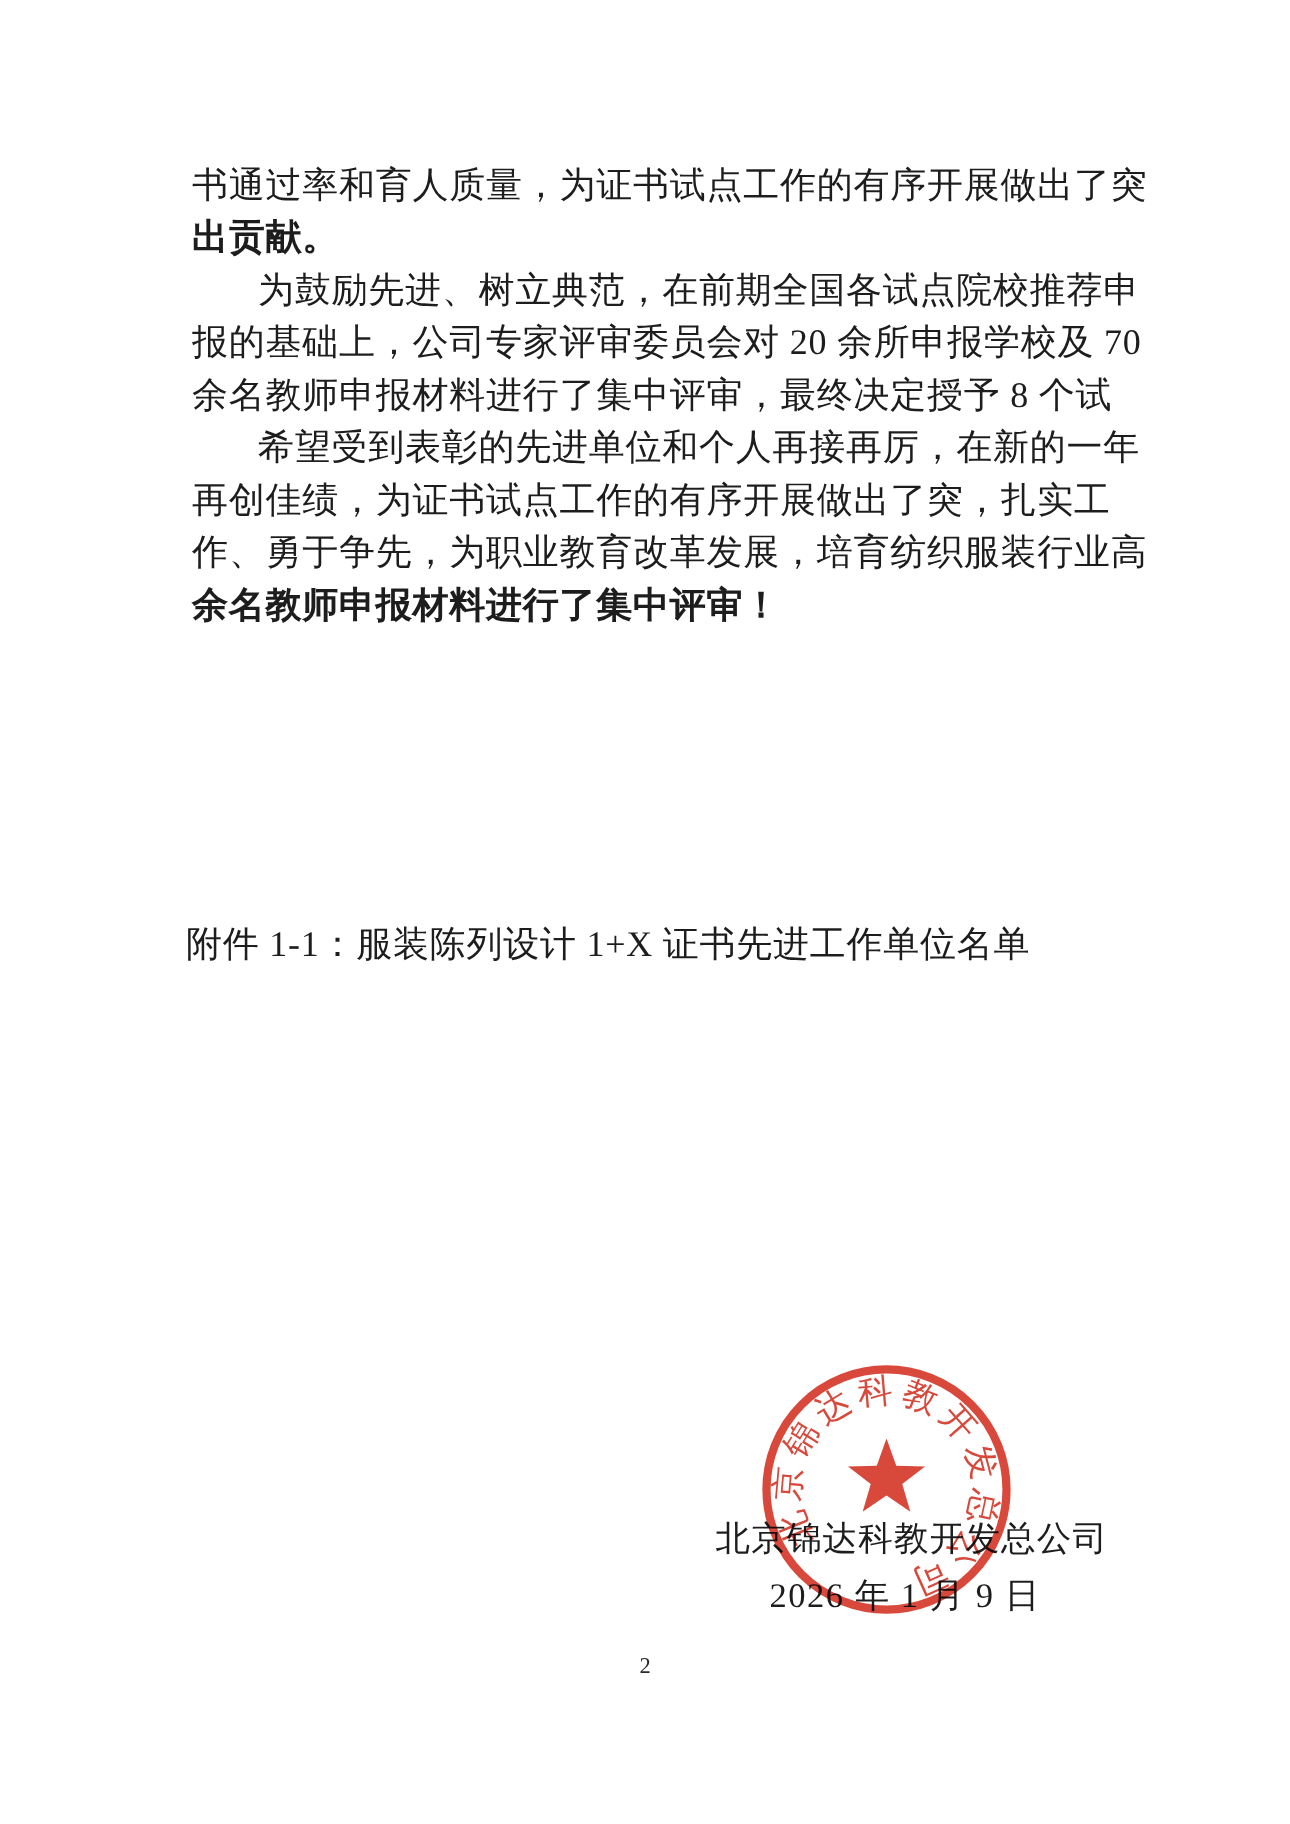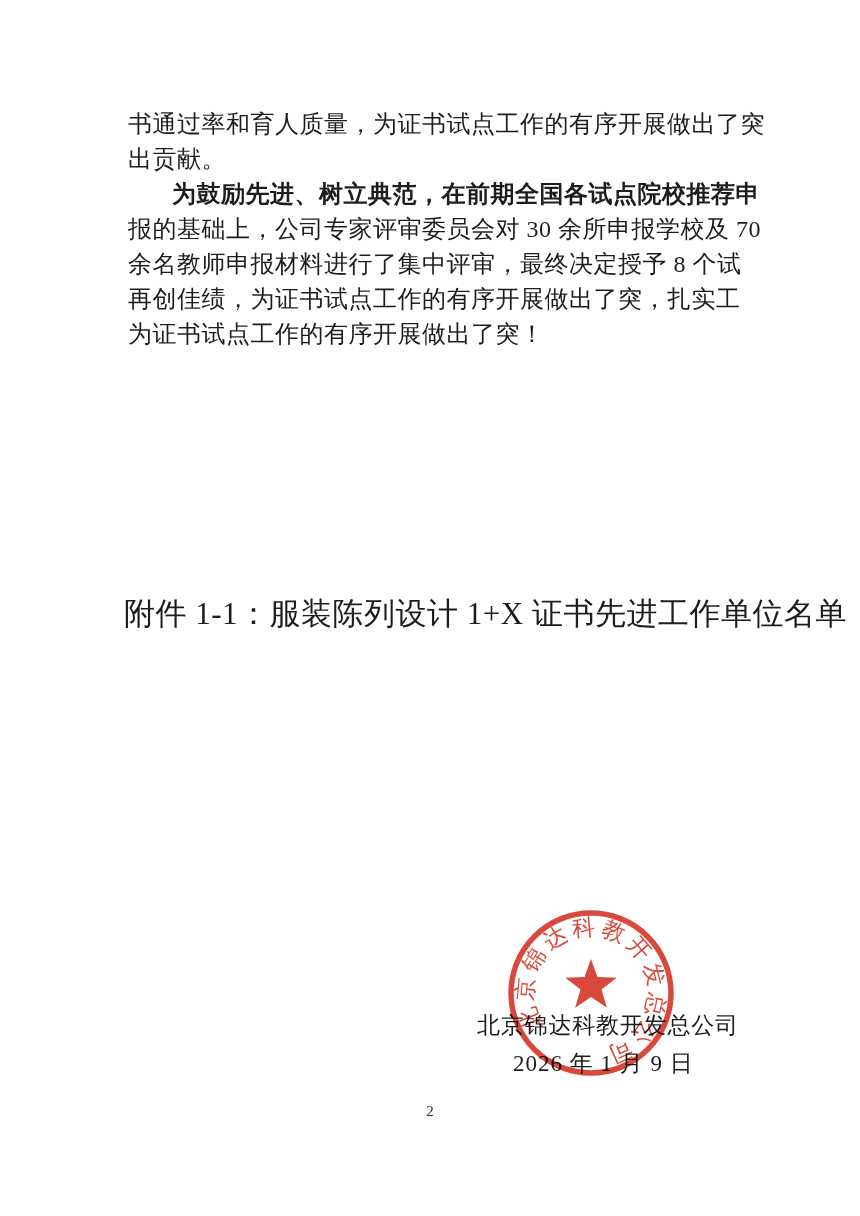--- a/index.html
+++ b/index.html
@@ -26,32 +26,32 @@
     line-height: 35px;
     letter-spacing: 0.5px;
   }
   .line {
     white-space: nowrap;
     text-align: justify;
     text-align-last: justify;
   }
   .line.last {
     text-align-last: left;
+    font-weight: bold;
   }
   .line.indent {
     text-indent: 44px;
-    font-weight: bold;
   }
   
   .attachments {
     position: absolute;
     left: 124px;
-    top: 596px;
+    top: 612px;
     width: 620px;
-    font-size: 31px;
+    font-size: 24px;
     line-height: 36px;
     letter-spacing: 0.5px;
   }
   .attachment-line { white-space: nowrap; }
   
   .sig-company {
     position: absolute;
     left: 477px;
     top: 1010px;
     font-size: 23px;
@@ -96,24 +96,26 @@
 </style>
 </head>
 <body>
 
 <div class="page">
 
   <div class="doc-body">
     <div class="line">书通过率和育人质量，为证书试点工作的有序开展做出了突</div>
     <div class="line last">出贡献。</div>
     <div class="line indent">为鼓励先进、树立典范，在前期全国各试点院校推荐申</div>
-    <div class="line">报的基础上，公司专家评审委员会对 30 余所申报学校及 70</div>
+    <div class="line">报的基础上，公司专家评审委员会对 20 余所申报学校及 70</div>
     <div class="line">余名教师申报材料进行了集中评审，最终决定授予 8 个试</div>
+    <div class="line indent">希望受到表彰的先进单位和个人再接再厉，在新的一年</div>
     <div class="line">再创佳绩，为证书试点工作的有序开展做出了突，扎实工</div>
-    <div class="line last">为证书试点工作的有序开展做出了突！</div>
+    <div class="line">作、勇于争先，为职业教育改革发展，培育纺织服装行业高</div>
+    <div class="line last">余名教师申报材料进行了集中评审！</div>
   </div>
 
   <div class="attachments">
     <div class="attachment-line">附件 1-1：服装陈列设计 1+X 证书先进工作单位名单</div>
   </div>
 
   <div class="sig-company">北京锦达科教开发总公司</div>
   <div class="sig-date">2026 年 1 月 9 日</div>
 
   <div class="seal">

